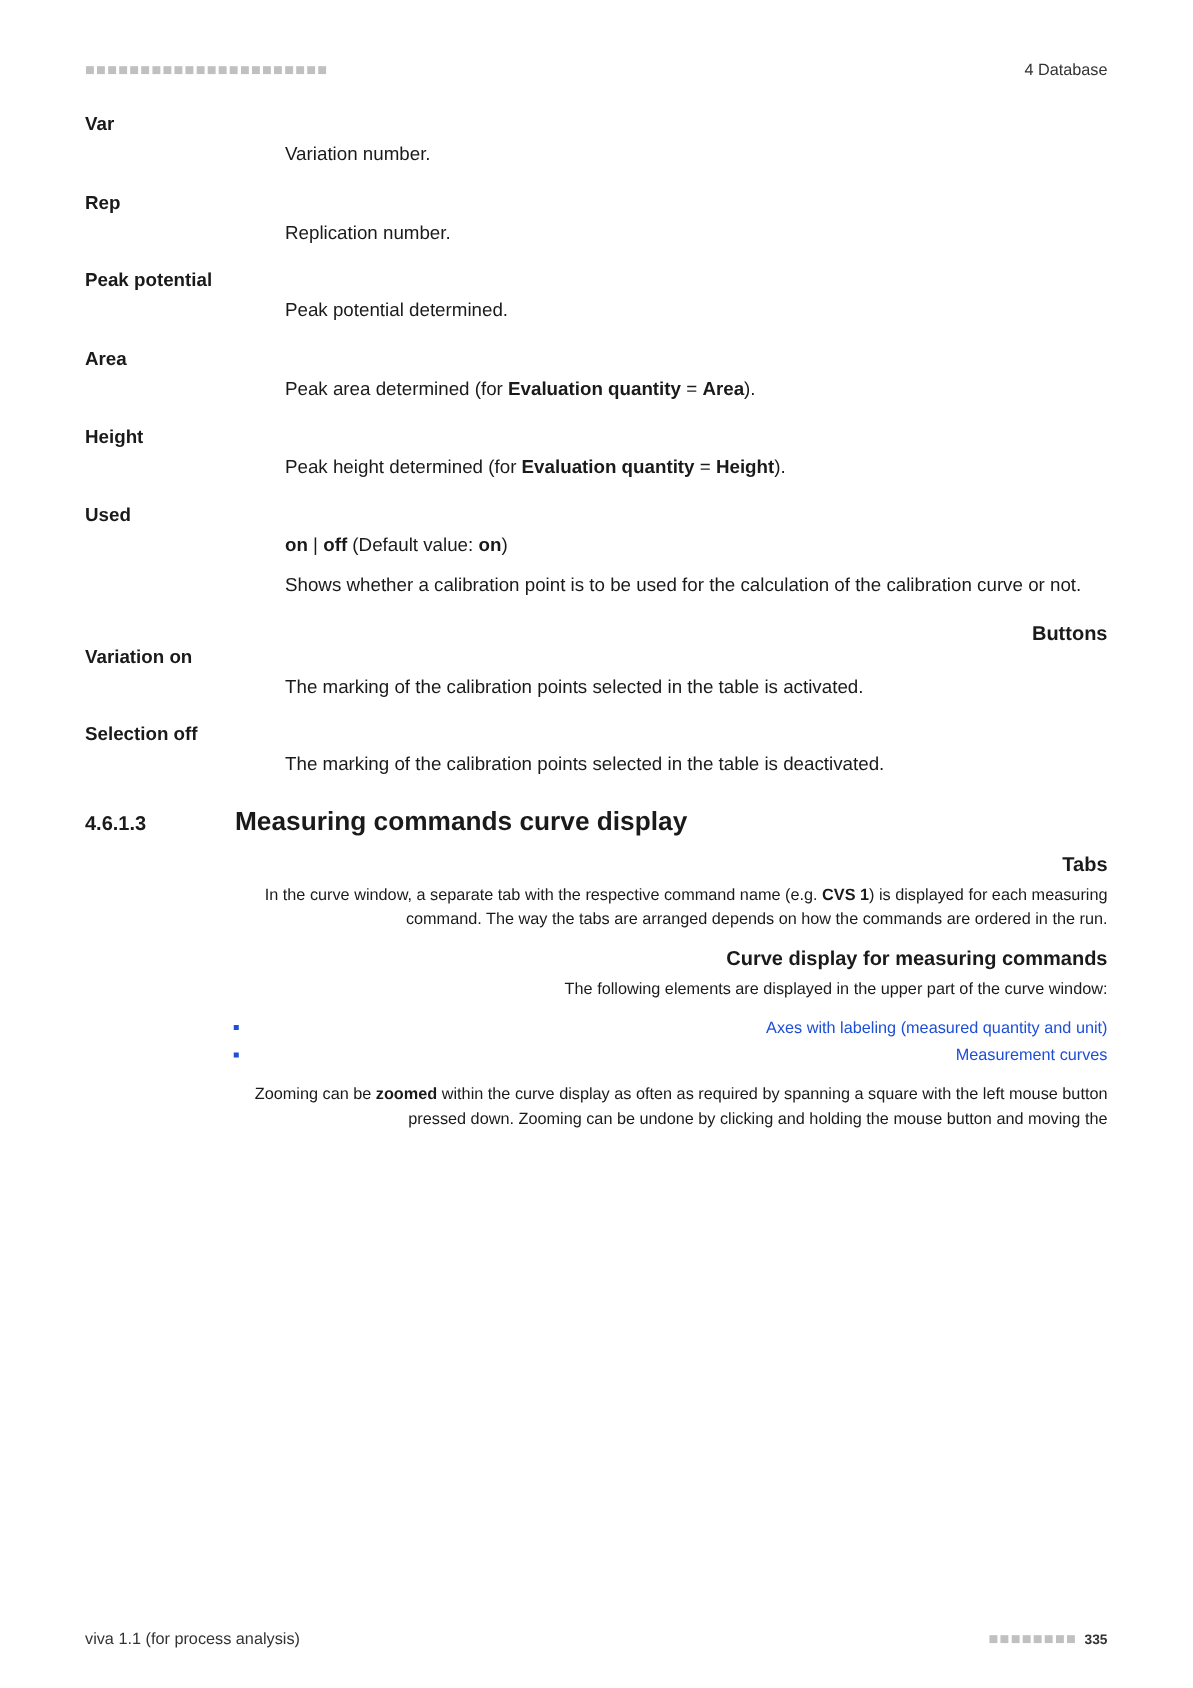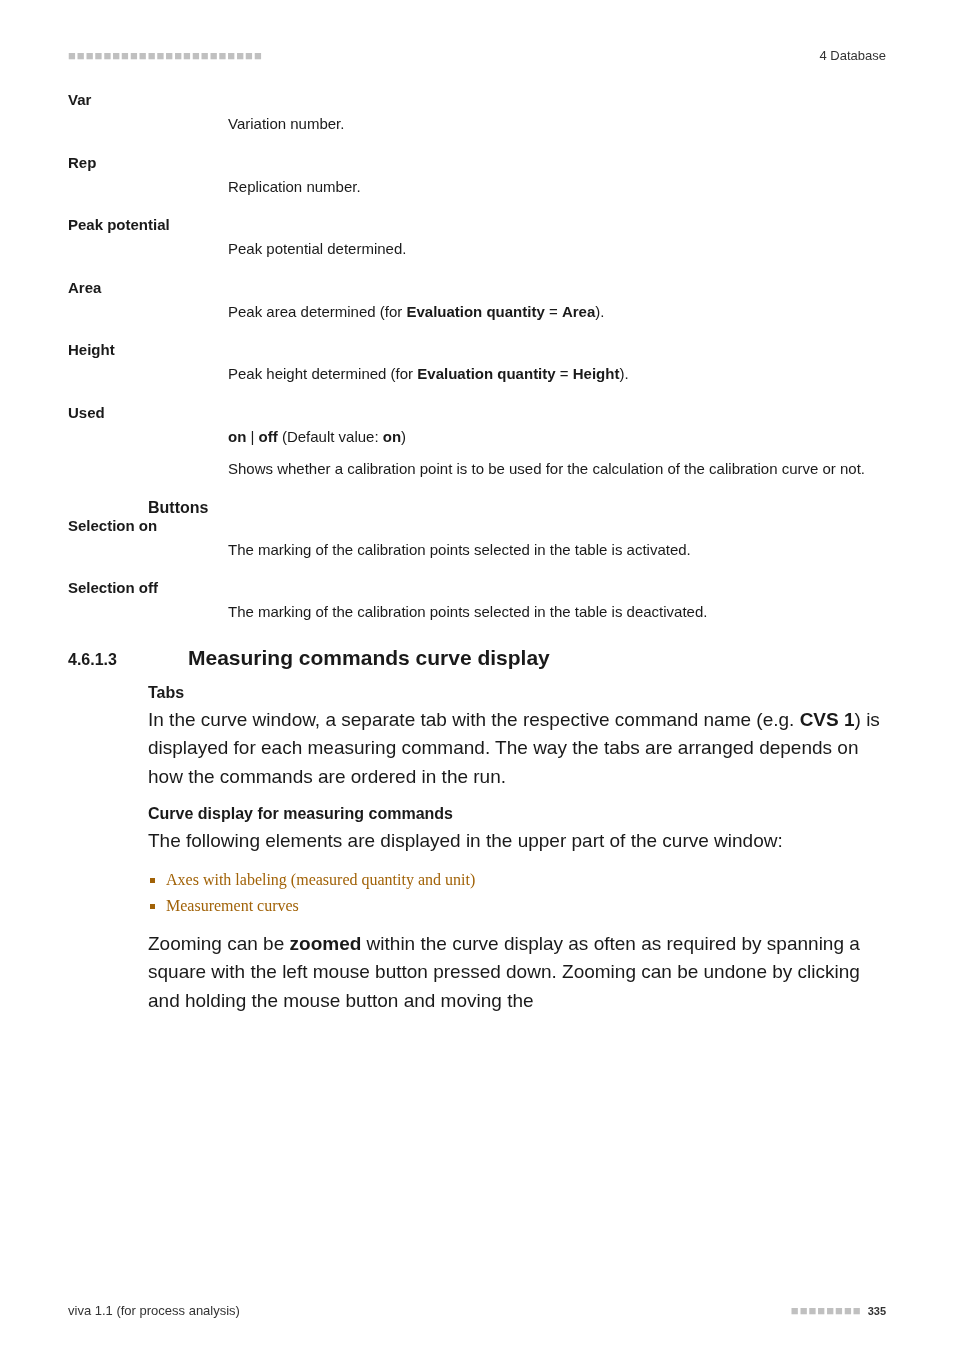--- a/index.html
+++ b/index.html
@@ -45,21 +45,21 @@
     line-height: 1.5;
     padding-top: 22px; 
   }
   .body-col p { margin: 0 0 10px 0; }
   .body-col p.tight { margin: 0; }
   .buttons-heading {
     font-weight: 800;
     font-size: 16px;
     margin: 10px 0 0 0;
   }
-  .group-indent { margin-left: 80px; }
+  .group-indent { margin-left: 116px; text-align: right; }
   .section-num-row {
     display: flex;
     align-items: baseline;
     margin-top: 22px;
     margin-bottom: 14px;
   }
   .section-num {
     font-weight: 800;
     font-size: 16px;
     width: 120px;
@@ -69,35 +69,34 @@
     font-weight: 800;
     font-size: 21px;
     text-align: center;
   }
   .subhead {
     font-weight: 800;
     font-size: 16px;
     margin: 14px 0 4px 0;
   }
   .para {
-    font-size: 19px;
+    font-size: 13px;
     line-height: 1.5;
     margin: 0 0 12px 0;
   }
   ul.bullets {
     margin: 4px 0 12px 0;
     padding-left: 18px;
   }
   ul.bullets li {
-    font-size: 16px;
+    font-size: 13px;
     line-height: 1.5;
     list-style-type: square;
     margin-bottom: 2px;
-    color: #a16207;
-    font-family: Liberation Serif, serif;
+    color: #1d4ed8;
   }
   .footer {
     position: absolute;
     left: 68px;
     right: 68px;
     bottom: 32px;
     display: flex;
     justify-content: space-between;
     align-items: center;
     font-size: 13px;
@@ -177,21 +176,21 @@
       </p>
       <p class="tight">Shows whether a calibration point is to be used for the calculation of the calibration curve or not.</p>
     </div>
   </div>
 
   <div class="group-indent">
     <p class="buttons-heading">Buttons</p>
   </div>
 
   <div class="row">
-    <div class="col-left term">Selection on</div>
+    <div class="col-left term">Variation on</div>
     <div class="body-col">
         <p class="tight">The marking of the calibration points selected in the table is activated.</p>
       </div>
   </div>
 
   <div class="row">
     <div class="col-left term">Selection off</div>
     <div class="body-col">
         <p class="tight">The marking of the calibration points selected in the table is deactivated.</p>
       </div>

